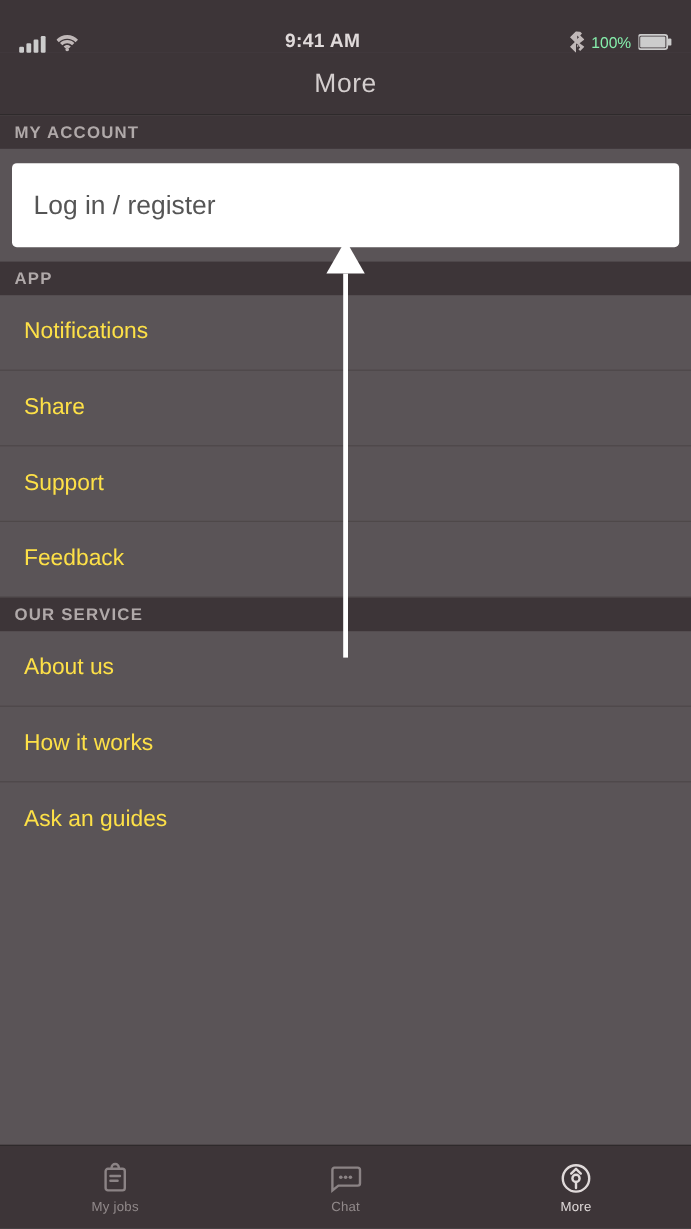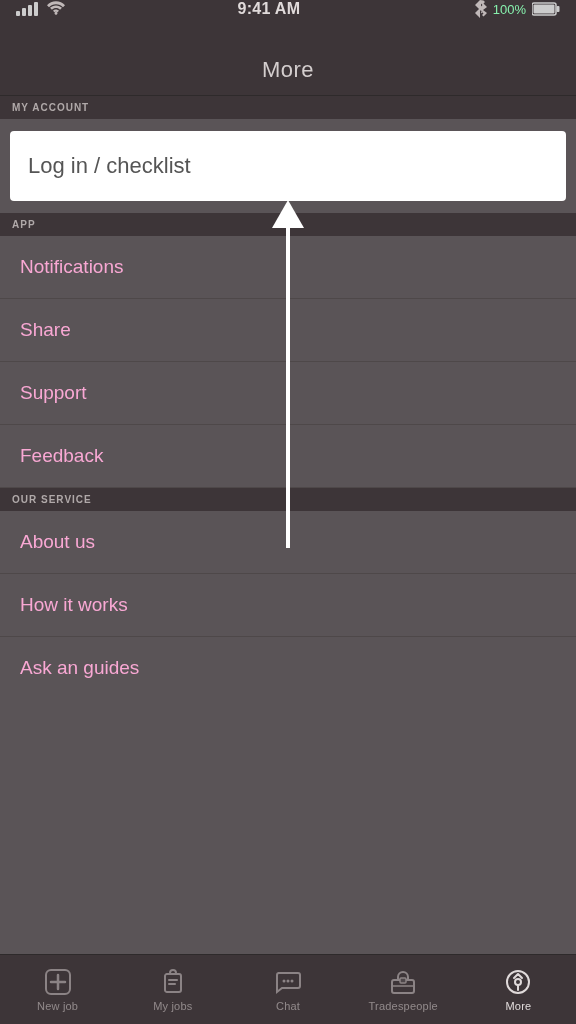--- a/index.html
+++ b/index.html
@@ -13,21 +13,21 @@
       color: #d4cece;
       overflow: hidden;
       position: relative;
     }
 
     
     .status-bar {
       height: 44px;
       background-color: #3d3538;
       display: flex;
-      align-items: flex-start;
+      align-items: flex-end;
       justify-content: space-between;
       padding: 0 16px;
     }
     .status-left {
       display: flex;
       align-items: center;
       gap: 5px;
     }
     .signal-bars {
       display: flex;
@@ -79,21 +79,21 @@
     .content {
       overflow-y: auto;
       height: calc(1024px - 44px - 52px - 70px);
       padding-bottom: 10px;
     }
 
     
     .section-label {
       background-color: #3d3538;
       color: #b0a9a9;
-      font-size: 10px;
+      font-size: 14px;
       font-weight: 600;
       letter-spacing: 1px;
       padding: 6px 12px;
       text-transform: uppercase;
     }
 
     
     .login-box {
       background: #fff;
       margin: 12px 10px;
@@ -106,21 +106,21 @@
       color: #555;
       font-weight: 300;
     }
 
     
     .menu-item {
       padding: 20px 20px;
       border-bottom: 1px solid #4e4849;
       cursor: pointer;
       font-size: 19px;
-      color: #f9a8d4;
+      color: #fde047;
       font-weight: 300;
     }
     .menu-item:last-child {
       border-bottom: none;
     }
 
     
     .arrow-overlay {
       position: absolute;
       top: 200px;
@@ -224,21 +224,21 @@
 
 <div class="top-nav">
   <span class="top-nav-title">More</span>
 </div>
 
 <div class="content">
 
   <div class="section-label">MY ACCOUNT</div>
 
   <div class="login-box">
-    <span class="login-box-text">Log in / checklist</span>
+    <span class="login-box-text">Log in / register</span>
   </div>
 
   <div class="section-label">APP</div>
 
   <div class="menu-item">
     <span>Notifications</span>
   </div>
   <div class="menu-item">
     <span>Share</span>
   </div>
@@ -263,30 +263,20 @@
 
 </div>
 
 <div class="arrow-overlay">
   <div class="arrow-head"></div>
   <div class="arrow-line"></div>
 </div>
 
 <div class="tab-bar">
 
-  <div class="tab-item">
-    <div class="tab-icon">
-      <svg width="28" height="28" viewBox="0 0 28 28">
-        <rect x="2" y="2" width="24" height="24" rx="5" stroke="#c0b8b8" stroke-width="2" fill="none"></rect>
-        <line x1="14" y1="7" x2="14" y2="21" stroke="#c0b8b8" stroke-width="2.5" stroke-linecap="round"></line>
-        <line x1="7" y1="14" x2="21" y2="14" stroke="#c0b8b8" stroke-width="2.5" stroke-linecap="round"></line>
-      </svg>
-    </div>
-    <span class="tab-label">New job</span>
-  </div>
 
   <div class="tab-item">
     <div class="tab-icon">
       <svg width="28" height="28" viewBox="0 0 28 28">
         <path d="M6 8c0-1.1.9-2 2-2h12c1.1 0 2 .9 2 2v14c0 1.1-.9 2-2 2H8c-1.1 0-2-.9-2-2V8z" stroke="#c0b8b8" stroke-width="2" fill="none"></path>
         <line x1="10" y1="12" x2="18" y2="12" stroke="#c0b8b8" stroke-width="2" stroke-linecap="round"></line>
         <line x1="10" y1="16" x2="16" y2="16" stroke="#c0b8b8" stroke-width="2" stroke-linecap="round"></line>
         <path d="M11 6V5a3 3 0 016 0v1" stroke="#c0b8b8" stroke-width="2" fill="none"></path>
       </svg>
     </div>
@@ -298,31 +288,20 @@
       <svg width="28" height="28" viewBox="0 0 28 28">
         <path d="M4 5h20c1.1 0 2 .9 2 2v11c0 1.1-.9 2-2 2H8l-5 4V7c0-1.1.9-2 2-2z" stroke="#c0b8b8" stroke-width="2" fill="none"></path>
         <circle cx="10" cy="13" r="1.5" fill="#c0b8b8"></circle>
         <circle cx="14" cy="13" r="1.5" fill="#c0b8b8"></circle>
         <circle cx="18" cy="13" r="1.5" fill="#c0b8b8"></circle>
       </svg>
     </div>
     <span class="tab-label">Chat</span>
   </div>
 
-  <div class="tab-item">
-    <div class="tab-icon">
-      <svg width="28" height="28" viewBox="0 0 28 28">
-        <rect x="3" y="12" width="22" height="13" rx="2" stroke="#c0b8b8" stroke-width="2" fill="none"></rect>
-        <path d="M9 12V9a5 5 0 0110 0v3" stroke="#c0b8b8" stroke-width="2" fill="none"></path>
-        <rect x="11" y="10" width="6" height="5" rx="1" stroke="#c0b8b8" stroke-width="1.5" fill="#5a5457"></rect>
-        <line x1="3" y1="18" x2="25" y2="18" stroke="#c0b8b8" stroke-width="1.5"></line>
-      </svg>
-    </div>
-    <span class="tab-label">Tradespeople</span>
-  </div>
 
   <div class="tab-item active">
     <div class="tab-icon">
       <svg width="28" height="28" viewBox="0 0 28 28">
         <circle cx="14" cy="14" r="11" stroke="#e0dada" stroke-width="2" fill="none"></circle>
         <path d="M10 10 L14 6 L18 10" stroke="#e0dada" stroke-width="2" stroke-linecap="round" stroke-linejoin="round" fill="none"></path>
         <circle cx="14" cy="14" r="3" stroke="#e0dada" stroke-width="2" fill="none"></circle>
         <line x1="14" y1="17" x2="14" y2="22" stroke="#e0dada" stroke-width="2" stroke-linecap="round"></line>
       </svg>
     </div>

